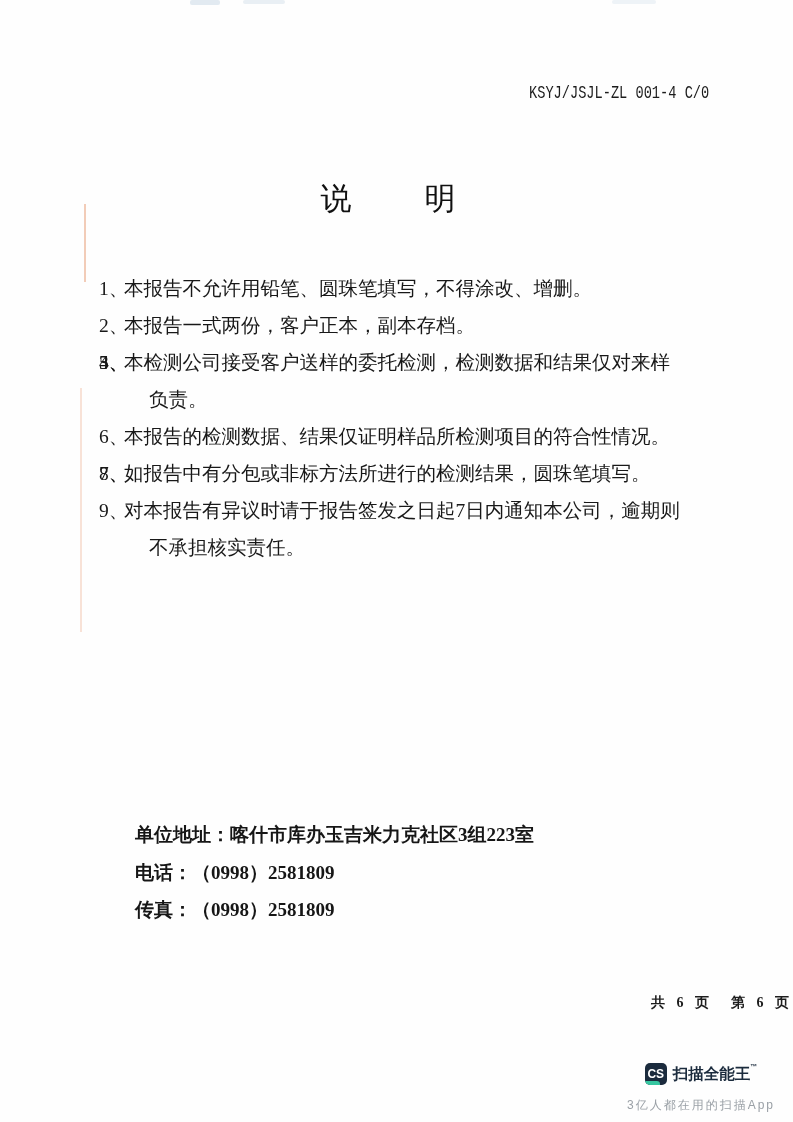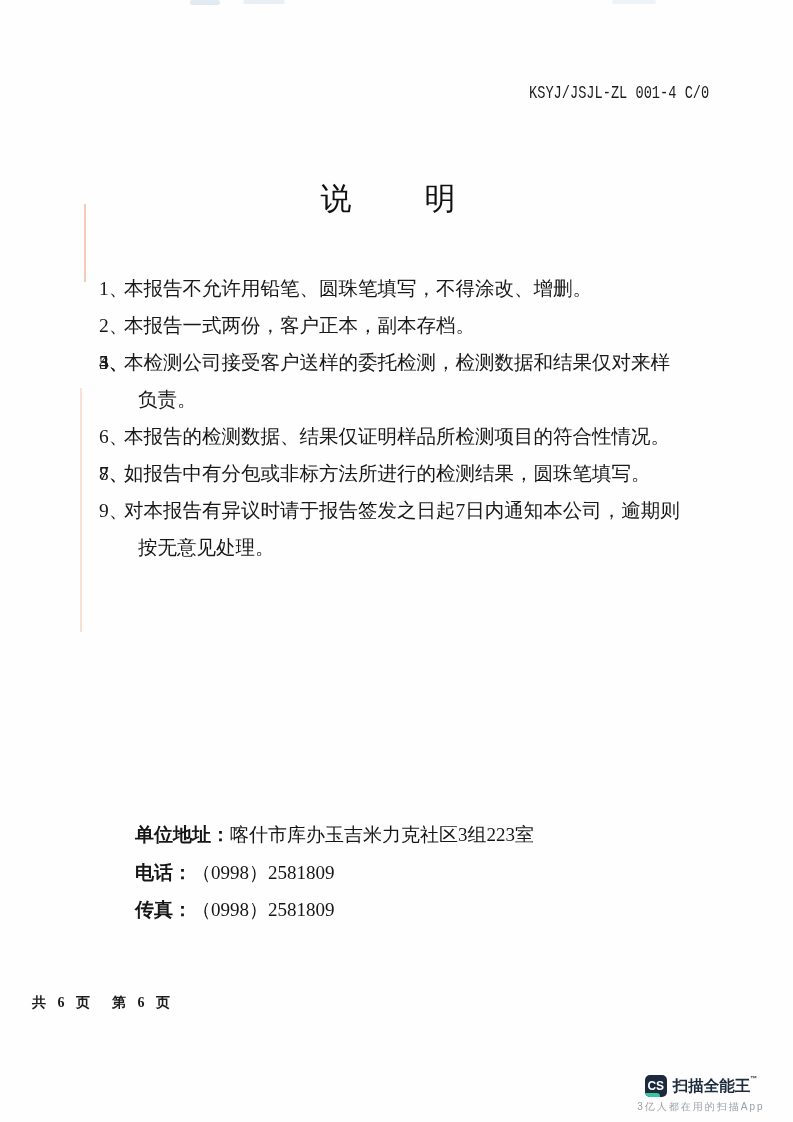--- a/index.html
+++ b/index.html
@@ -35,32 +35,32 @@
     font-size: 31px; color: #101010; letter-spacing: 1px;
     transform: translateX(-8px);
   }
 
   .notes {
     position: absolute; left: 99px; right: 48px; top: 270px;
     font-size: 19.5px; line-height: 37px; color: #181818;
   }
   .note { position: relative; padding-left: 25px; }
   .note .num { position: absolute; left: 0; top: 0; }
-  .note .cont { margin-left: 14px; }
+  .note .cont { margin-left: 25px; }
 
   .contact {
     position: absolute; left: 135px; top: 816px;
     font-size: 19px; line-height: 37.5px; color: #161616;
   }
   .contact .label { font-weight: bold; }
-  .contact .value { font-weight: normal; margin-top: 28px; }
+  .contact .value { font-weight: bold; margin-top: 28px; }
 
   .page-footer {
     position: absolute; left: 0; right: 0; top: 994px;
-    text-align: left; font-size: 14px; font-weight: bold;
+    text-align: right; font-size: 14px; font-weight: bold;
     letter-spacing: 4px; color: #1d1d1d; padding-left: 32px;
   }
   .page-footer .gap { display: inline-block; width: 18px; }
 
   .watermark {
     position: absolute; right: 12px; bottom: 8px; width: 160px;
     font-family: "Liberation Sans", "DejaVu Sans", sans-serif;
     text-align: center;
   }
   .wm-row { display: flex; align-items: center; justify-content: center; gap: 6px; }
@@ -76,21 +76,21 @@
     content: ""; position: absolute; left: 0; bottom: 0;
     width: 70%; height: 4px; background: var(--accent, #36c6a0);
     border-radius: 0 4px 0 5px;
   }
   .wm-brand {
     font-size: 15.5px; font-weight: bold; color: var(--brand, #1b2b3d);
     white-space: nowrap; position: relative;
   }
   .wm-brand .tm { font-size: 7px; vertical-align: top; position: relative; top: -1px; }
   .wm-tagline {
-    margin-top: 3px; font-size: 10px; letter-spacing: 2px;
+    margin-top: 12px; font-size: 12px; letter-spacing: 2px;
     color: var(--tagline-color, #9aa0a6); white-space: nowrap;
   }
 </style>
 </head>
 <body>
 
 <div class="page">
 
   <div class="smudge smudge-1"></div>
   <div class="smudge smudge-2"></div>
@@ -132,21 +132,21 @@
     <div class="note">
       <span class="num">7、</span>
     </div>
     <div class="note">
       <span class="num">8、</span>
       <span>如报告中有分包或非标方法所进行的检测结果，圆珠笔填写。</span>
     </div>
     <div class="note">
       <span class="num">9、</span>
       <span>对本报告有异议时请于报告签发之日起7日内通知本公司，逾期则</span>
-      <div class="cont">按无意见处理。</div>
+      <div class="cont">不承担核实责任。</div>
     </div>
   </div>
 
   <div class="contact">
     <div>
       <span class="label">单位地址：</span><span class="value">喀什市库办玉吉米力克社区3组223室</span>
     </div>
     <div>
       <span class="label">电话：</span><span class="value">（0998）2581809</span>
     </div>

